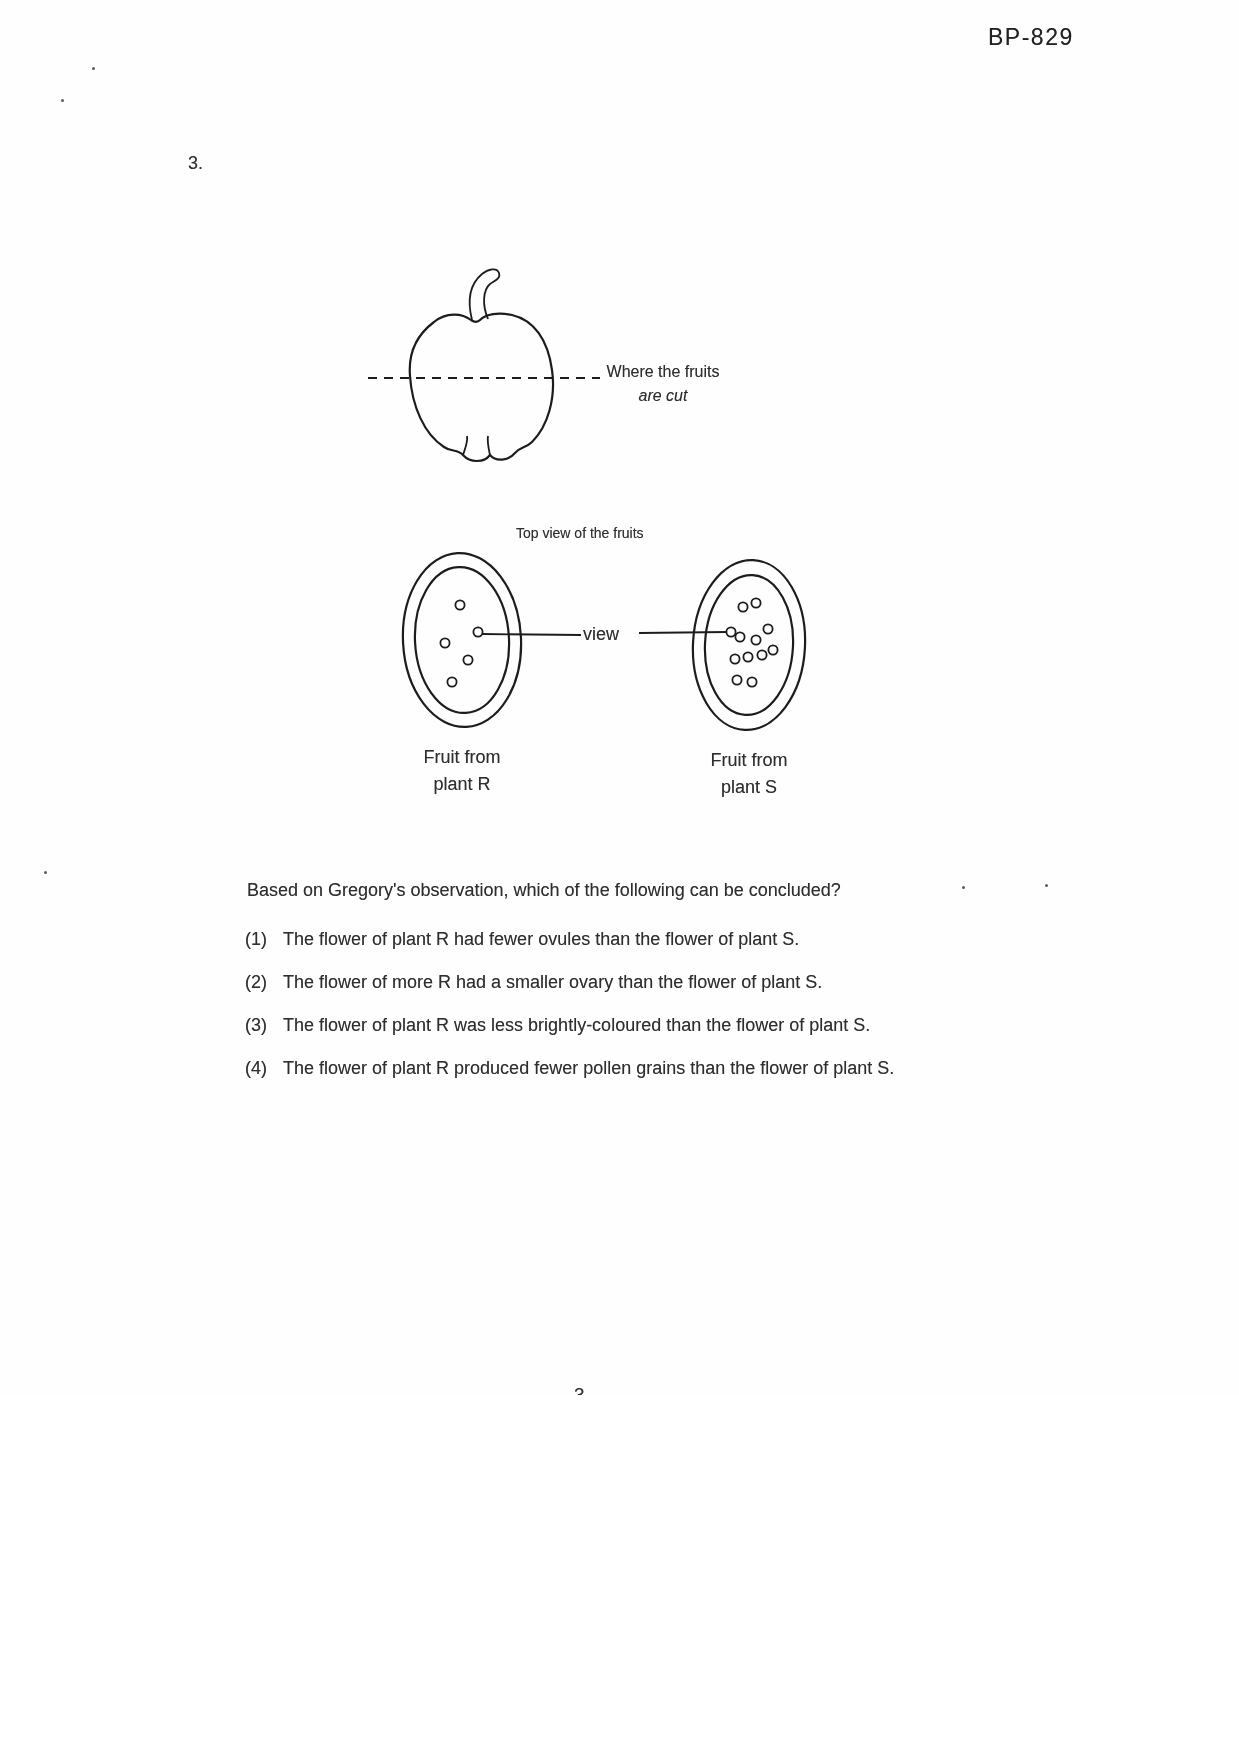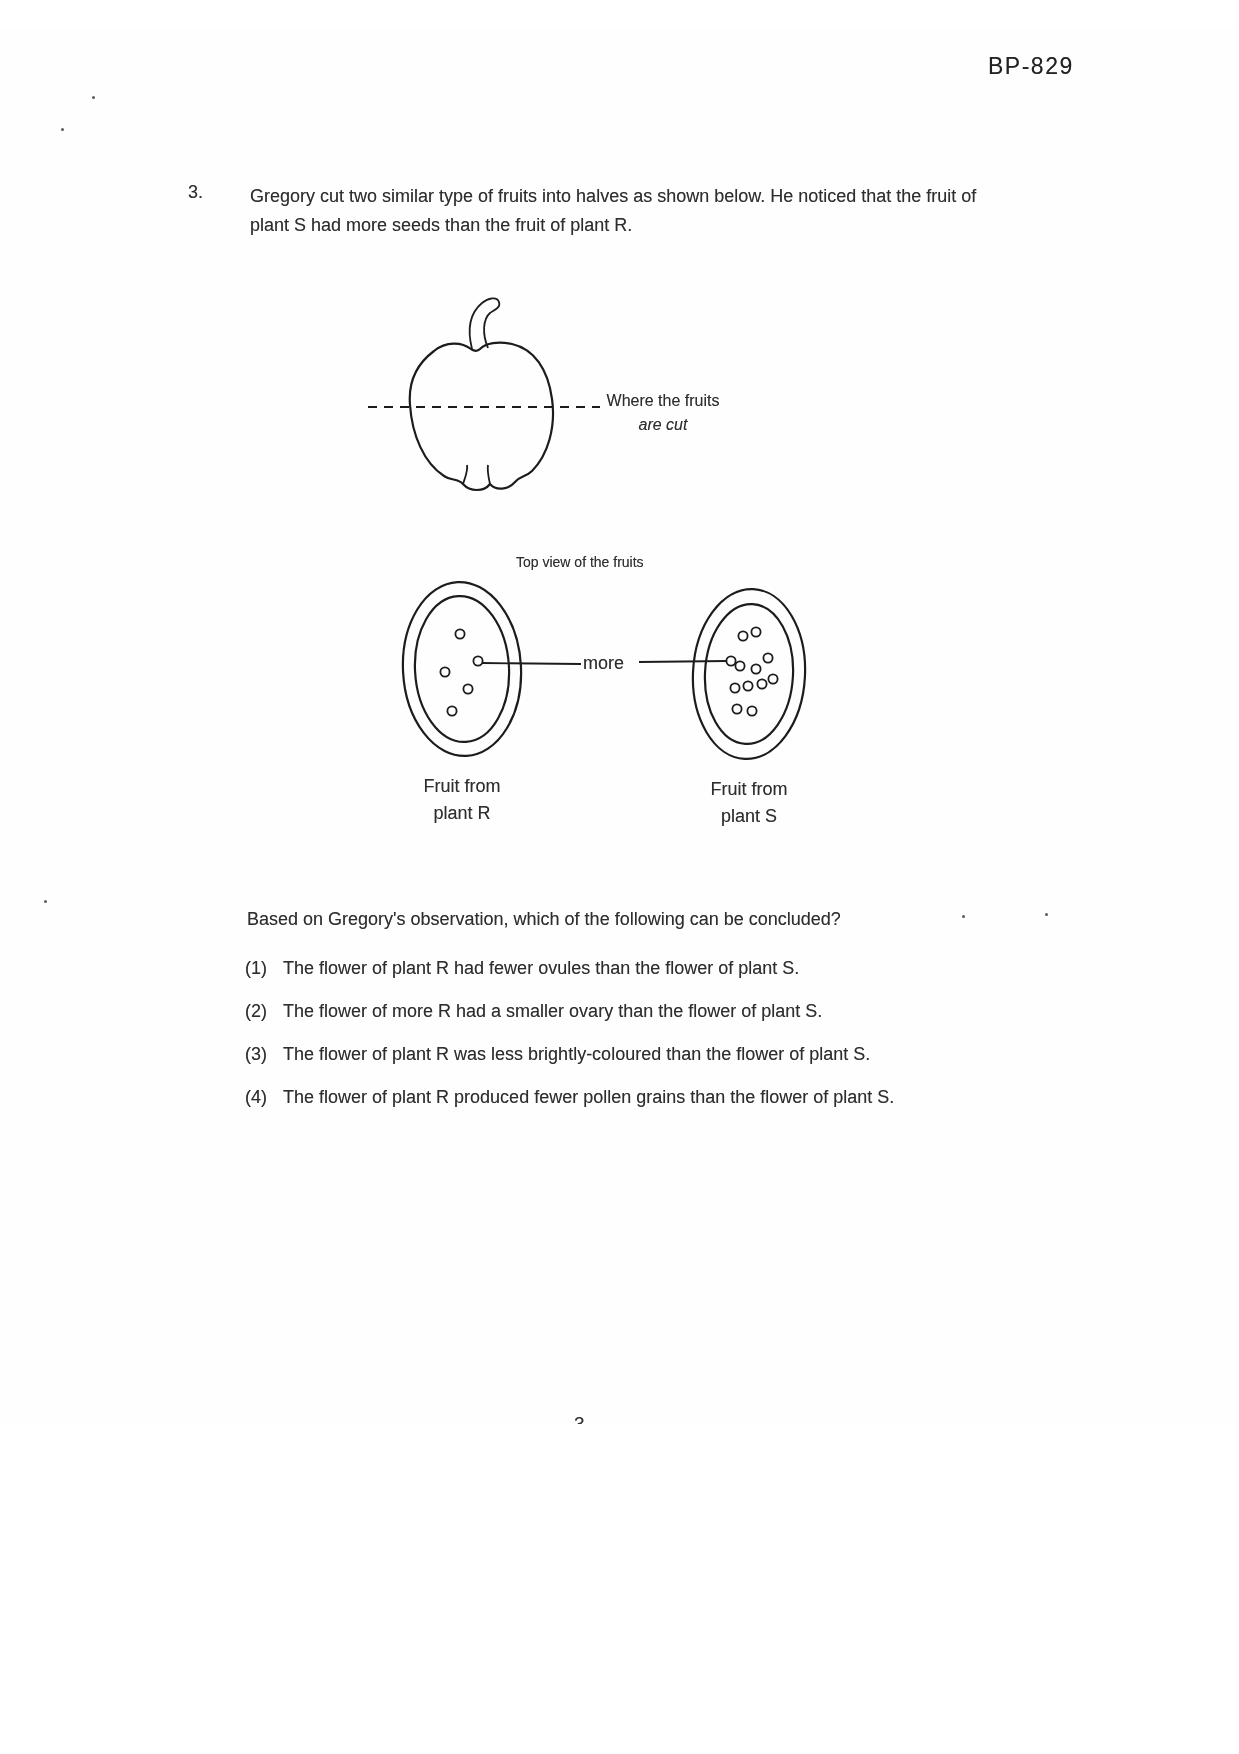--- a/index.html
+++ b/index.html
@@ -6,21 +6,20 @@
   html,body { background:#ffffff; }
   .page {
     position:relative;
     width:1239px;
     height:1395px;
     background:#fffefe;
     font-family:"Liberation Sans", sans-serif;
     color:#2e2e2e;
     overflow:hidden;
     text-shadow:0 0 0.6px rgba(50,50,50,0.45);
-    margin-top:29px;
   }
   .doc-code {
     position:absolute; left:988px; top:24px;
     font-size:23px; letter-spacing:1.5px; color:#222;
   }
   .q-num {
     position:absolute; left:188px; top:153px;
     font-size:18px;
   }
   .q-text {
@@ -86,21 +85,20 @@
   }
 </style>
 </head>
 <body>
 
 <div class="page">
 
   <div class="doc-code">BP-829</div>
 
   <div class="q-num">3.</div>
-  <div class="q-text">Gregory cut two similar type of fruits into halves as shown below. He noticed that the fruit of plant S had more seeds than the fruit of plant R.</div>
 
   <svg class="figure-svg" width="480" height="560" viewBox="0 0 480 560" xmlns="http://www.w3.org/2000/svg">
 
     <line class="dashed" x1="18" y1="128" x2="250" y2="128"></line>
 
     <path class="thin" d="M122,70 C117,50 120,34 132,24 C138,19 147,17 149,23 C151,29 144,31 140,34 C133,40 132,55 138,69"></path>
 
     <path class="outline" d="M121,70 C112,63 96,62 84,72 C68,84 58,102 60,126 C62,156 74,184 94,197 C101,202 108,199 113,205 C120,213 134,213 140,205 C146,212 158,211 165,203 C171,196 176,198 182,192 C198,176 206,148 202,120 C198,90 184,70 162,65 C148,62 136,64 130,70 C127,73 124,72 121,70 Z"></path>
     <path class="thin" d="M113,205 C116,196 118,192 117,186 M140,205 C138,196 137,192 138,186"></path>
 
@@ -139,21 +137,21 @@
     </g>
   </svg>
 
   <div class="cut-label">
     <div>Where the fruits</div>
     <div class="ital">are cut</div>
   </div>
 
   <div class="topview-title">Top view of the fruits</div>
 
-  <div class="seed-label">more</div>
+  <div class="seed-label">view</div>
 
   <div class="fruit-label fruit-label-r">
     <div>Fruit from</div>
     <div>plant R</div>
   </div>
 
   <div class="fruit-label fruit-label-s">
     <div>Fruit from</div>
     <div>plant S</div>
   </div>

